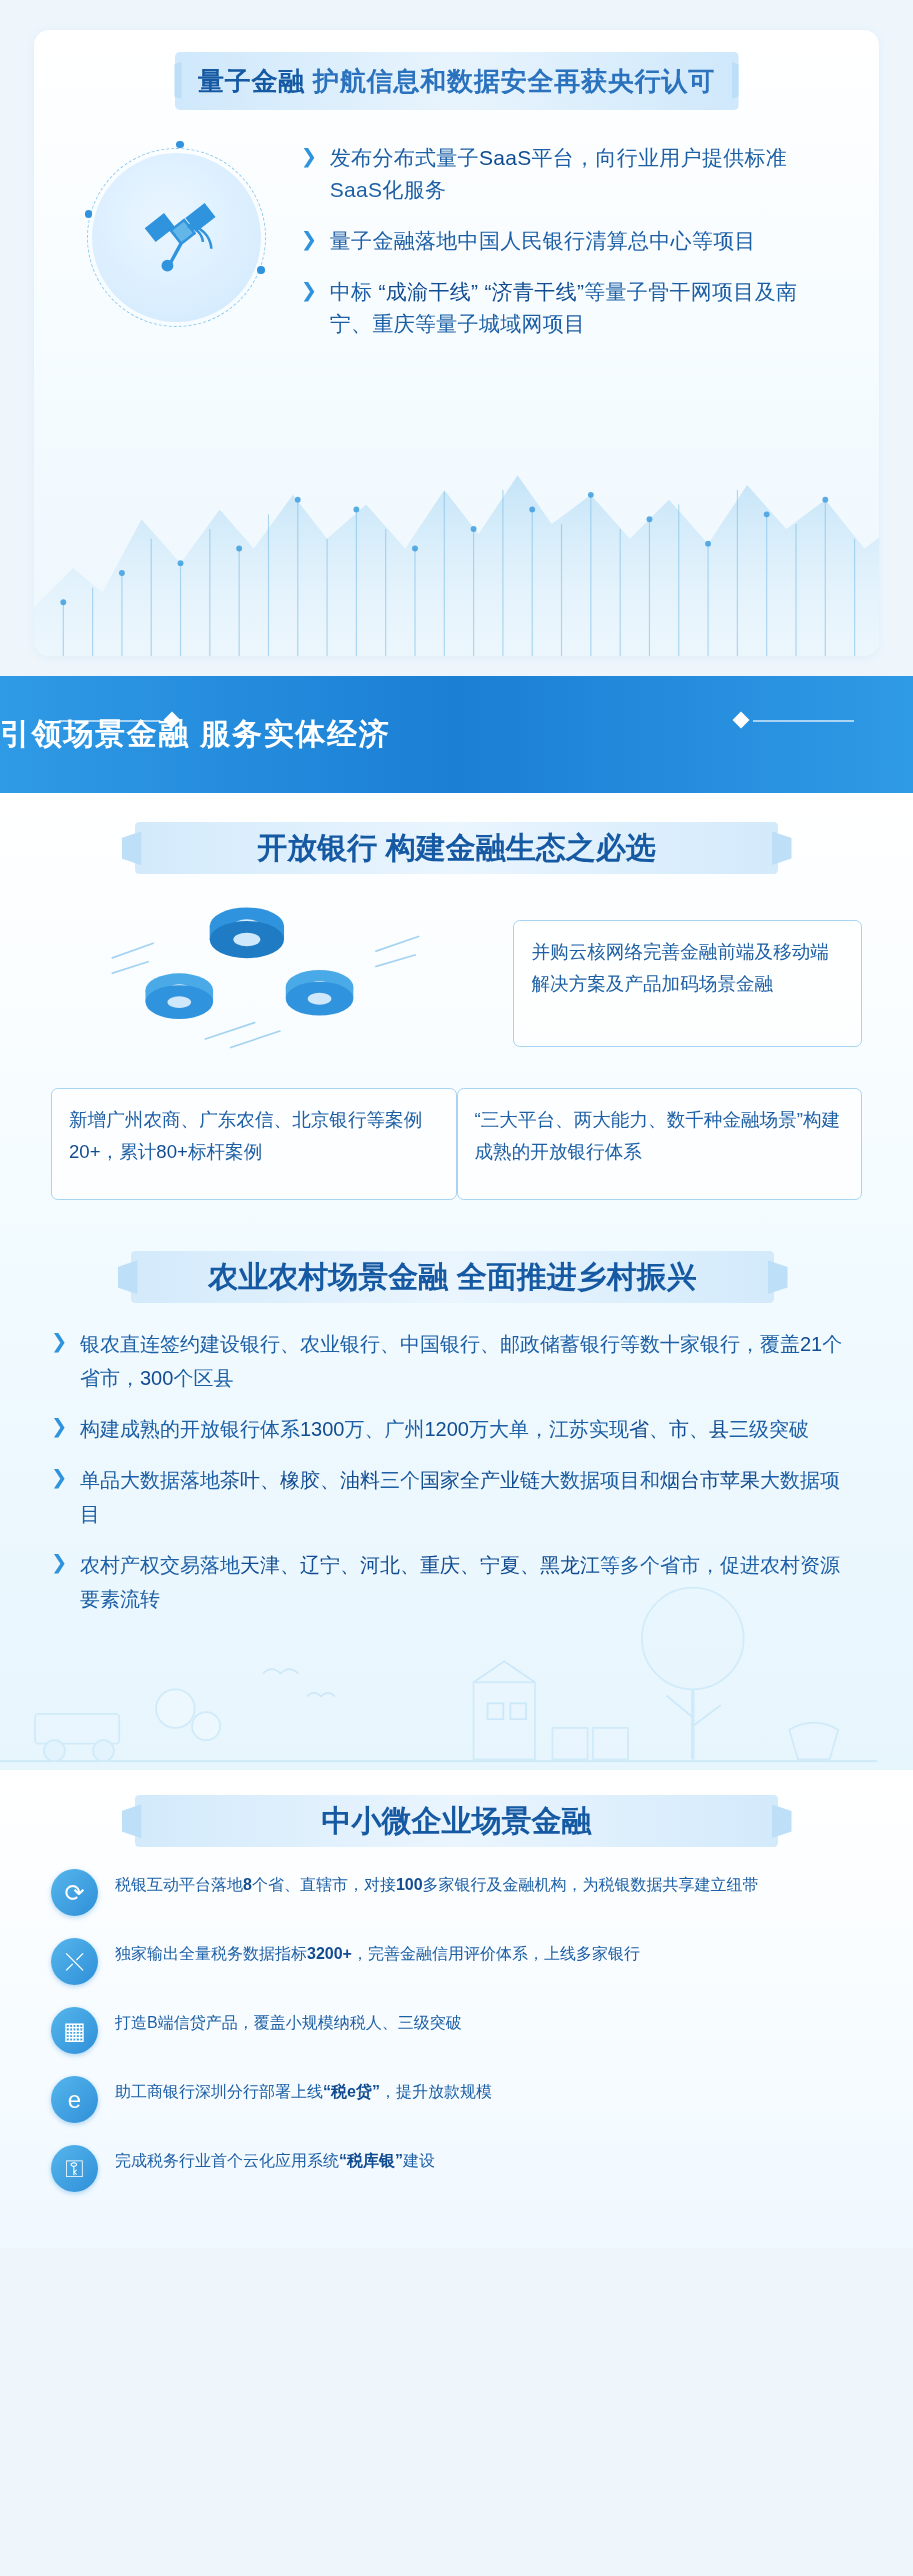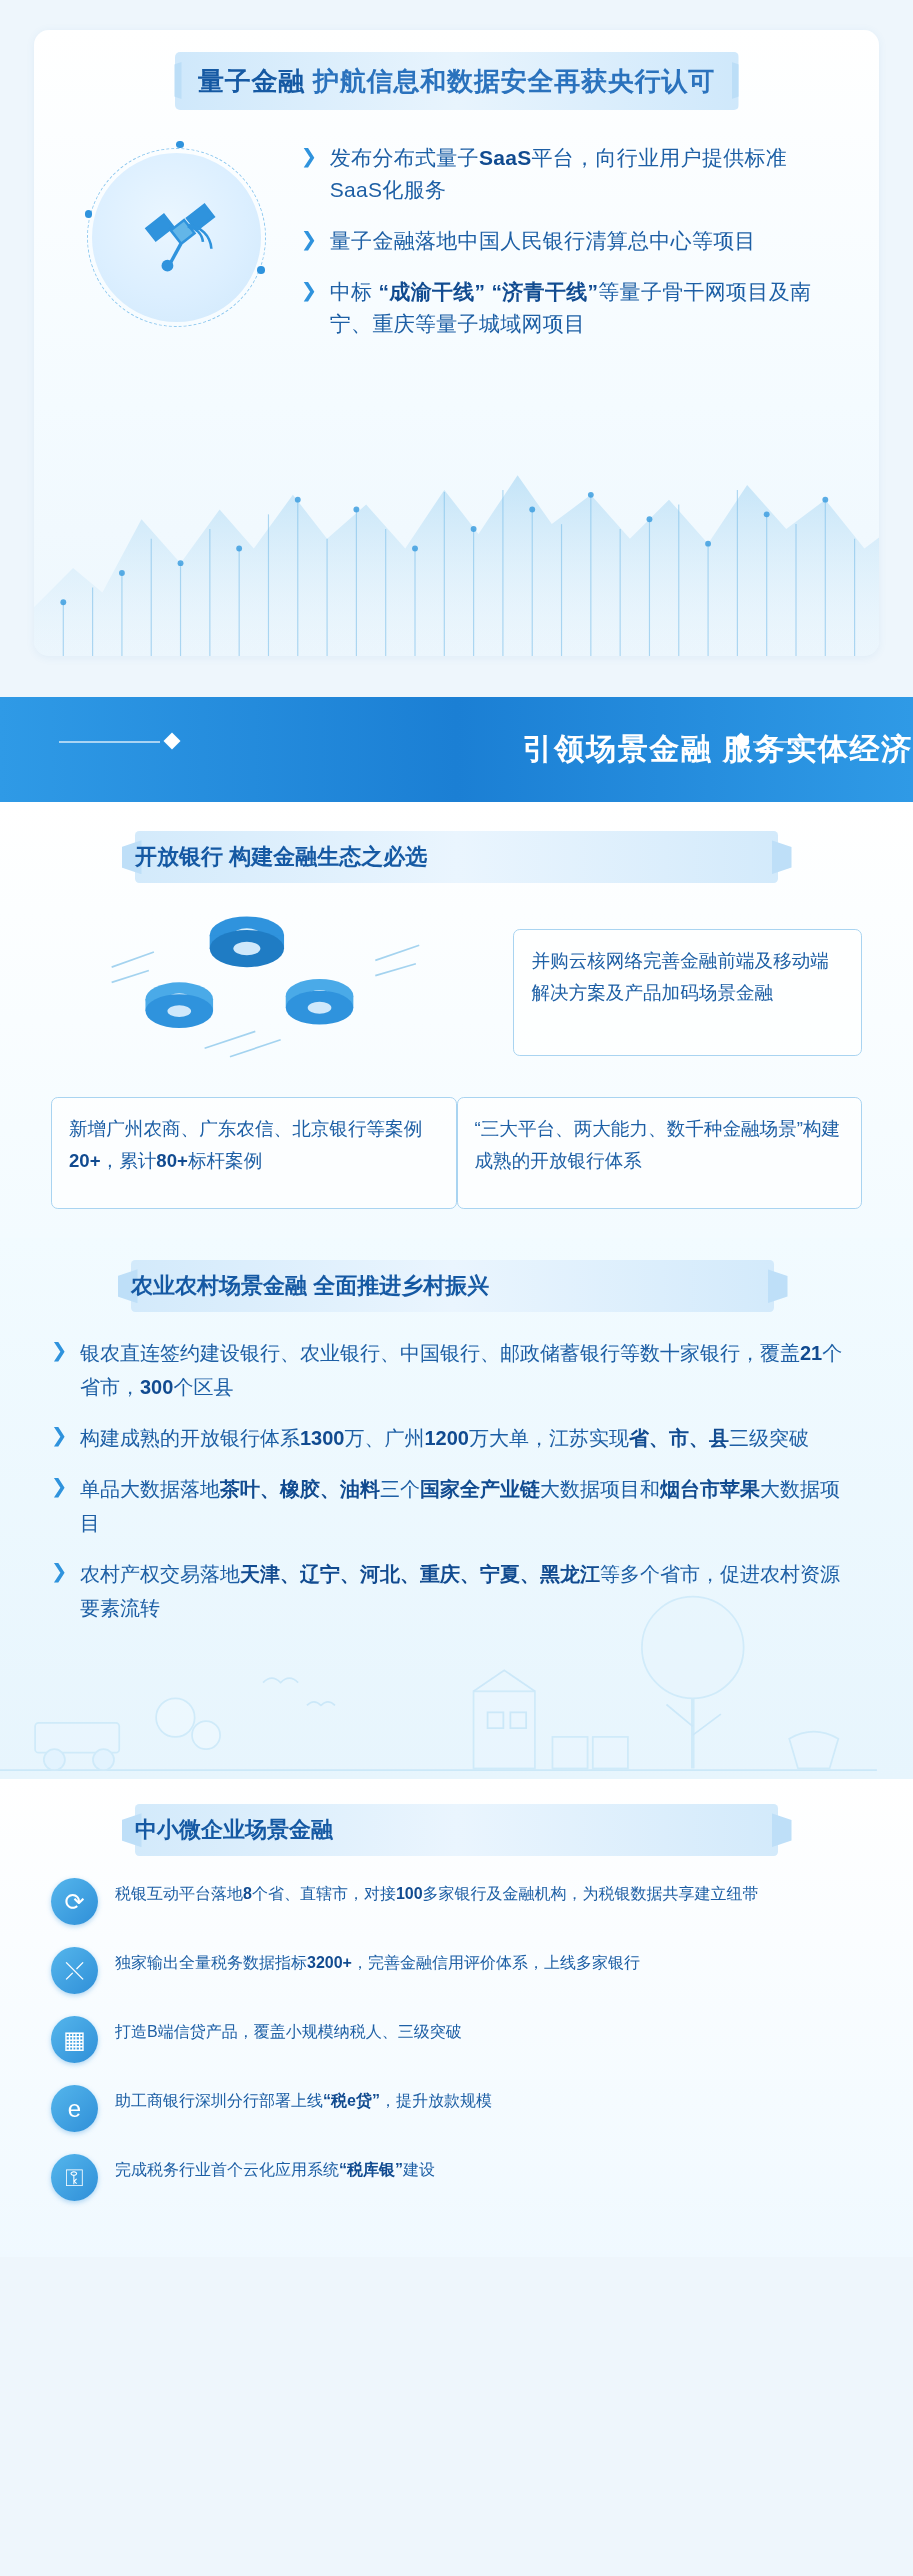--- a/index.html
+++ b/index.html
@@ -65,31 +65,31 @@
   .dot-s { position:absolute; width:7.6px;height:7.6px;border-radius:50%;background:#2f93dd; }
 
   .q-list { flex:1; padding-left: 6.8px; padding-top: 3.4px; }
   .q-item { display:flex; margin-bottom: 18.6px; }
   .arw {
     flex: 0 0 29px; color:#2f93dd; font-size: 19.5px; line-height: 29px; font-weight:bold;
   }
   .q-item .tx {
     font-size: 21px; line-height: 32px; color:#1d5fa5; letter-spacing:0.3px;
   }
-  .b { font-weight:bold; color:#114b90; }
+  .b { font-weight:normal; color:#114b90; }
 
   .mountain { position:absolute; left:0; right:0; bottom:0; height: 254px; }
 
   
   .band {
-    margin-top: 41px;
-    height: 105px;
+    margin-top: 20px;
+    height: 117px;
     background: linear-gradient(90deg,#2f9ae6 0%,#1b7fd4 50%,#2f9ae6 100%);
     position: relative;
-    display:flex; align-items:center; justify-content:flex-end;
+    display:flex; align-items:center; justify-content:flex-start;
   }
   .band .btxt {
     color:#fff; font-size: 30px; font-weight:bold; letter-spacing:1.7px;
   }
   .band .deco { position:absolute; top:44px; width:101px; height:1.7px; background:rgba(255,255,255,.6); }
   .band .deco.l { left: 59px; }
   .band .deco.r { right: 59px; }
   .band .dia { position:absolute; top:38px; width:12px;height:12px;background:#fff; transform:rotate(45deg); }
   .band .dia.l { left: 166px; }
   .band .dia.r { right: 166px; }
@@ -102,22 +102,22 @@
     background: linear-gradient(90deg,#d3eafb 0%,#eaf5fe 50%,#d3eafb 100%);
     border-radius:4.2px;
   }
   .sub-banner .ribbon:before,
   .sub-banner .ribbon:after {
     content:""; position:absolute; top:9.3px; width:20px; height:34px; background:#bedff8;
   }
   .sub-banner .ribbon:before { left:-13.5px; clip-path: polygon(100% 0,100% 100%,0 80%,0 20%); }
   .sub-banner .ribbon:after  { right:-13.5px; clip-path: polygon(0 0,0 100%,100% 80%,100% 20%); }
   .sub-banner .txt {
-    position:relative; z-index:2; line-height:52px; text-align:left;
-    font-size:22px; font-weight:bold; color:#1559a3;
+    position:relative; z-index:2; line-height:52px; text-align:center;
+    font-size:30px; font-weight:bold; color:#1559a3;
   }
 
   .ob-wrap { display:flex; padding: 25px 51px 0 51px; gap: 20px; }
   .ob-illus { flex:1 1 56%; height: 169px; position:relative; }
   .ob-note {
     flex:1 1 44%;
     border:0.8px solid #a9d4f1; border-radius:6.8px; background:rgba(255,255,255,.7);
     padding: 15px 17px; font-size: 18.6px; line-height: 32px; color:#1d5fa5;
     align-self: center; min-height: 127px;
   }

